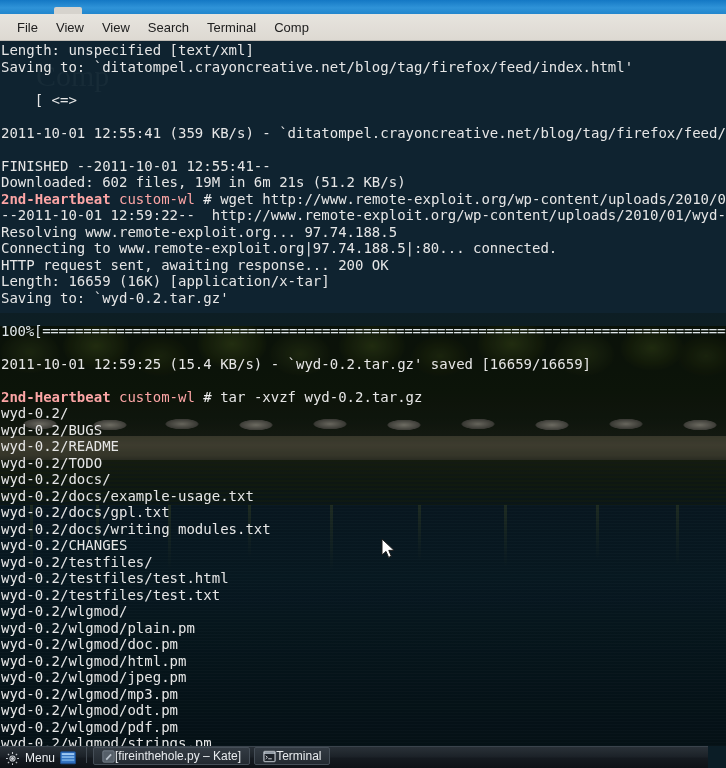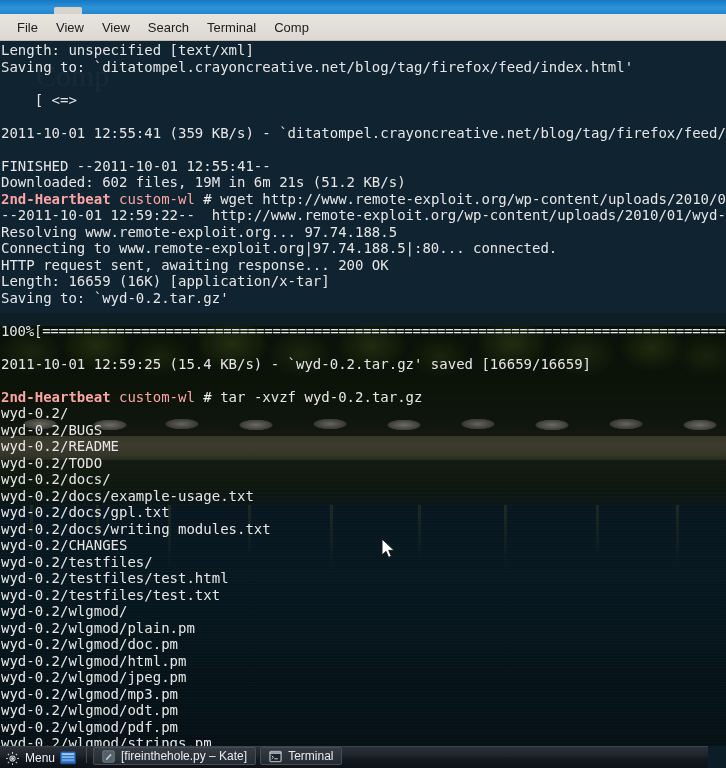--- a/index.html
+++ b/index.html
@@ -164,21 +164,21 @@
     padding:0 6px 0 5px; height:22px;
   }
   .tb-label {
     font-size:12px; color:#eceff1;
     font-family:"Liberation Sans", sans-serif;
   }
   .tb-sep {
     width:1px; height:16px; background:#424a52; margin:0 4px;
   }
   .tb-win {
-    display:flex; align-items:center; gap:6px;
+    display:flex; align-items:center; 
     height:18px; padding:0 8px; margin:0 2px;
     background:linear-gradient(to bottom,#333b43,#232a31);
     border:1px solid #454e57; border-radius:2px;
   }
   .tb-win-label {
     font-size:12px; color:#e8ebee; white-space:nowrap;
     font-family:"Liberation Sans", sans-serif;
   }
   .ic { display:inline-block; line-height:0; }
 </style>

